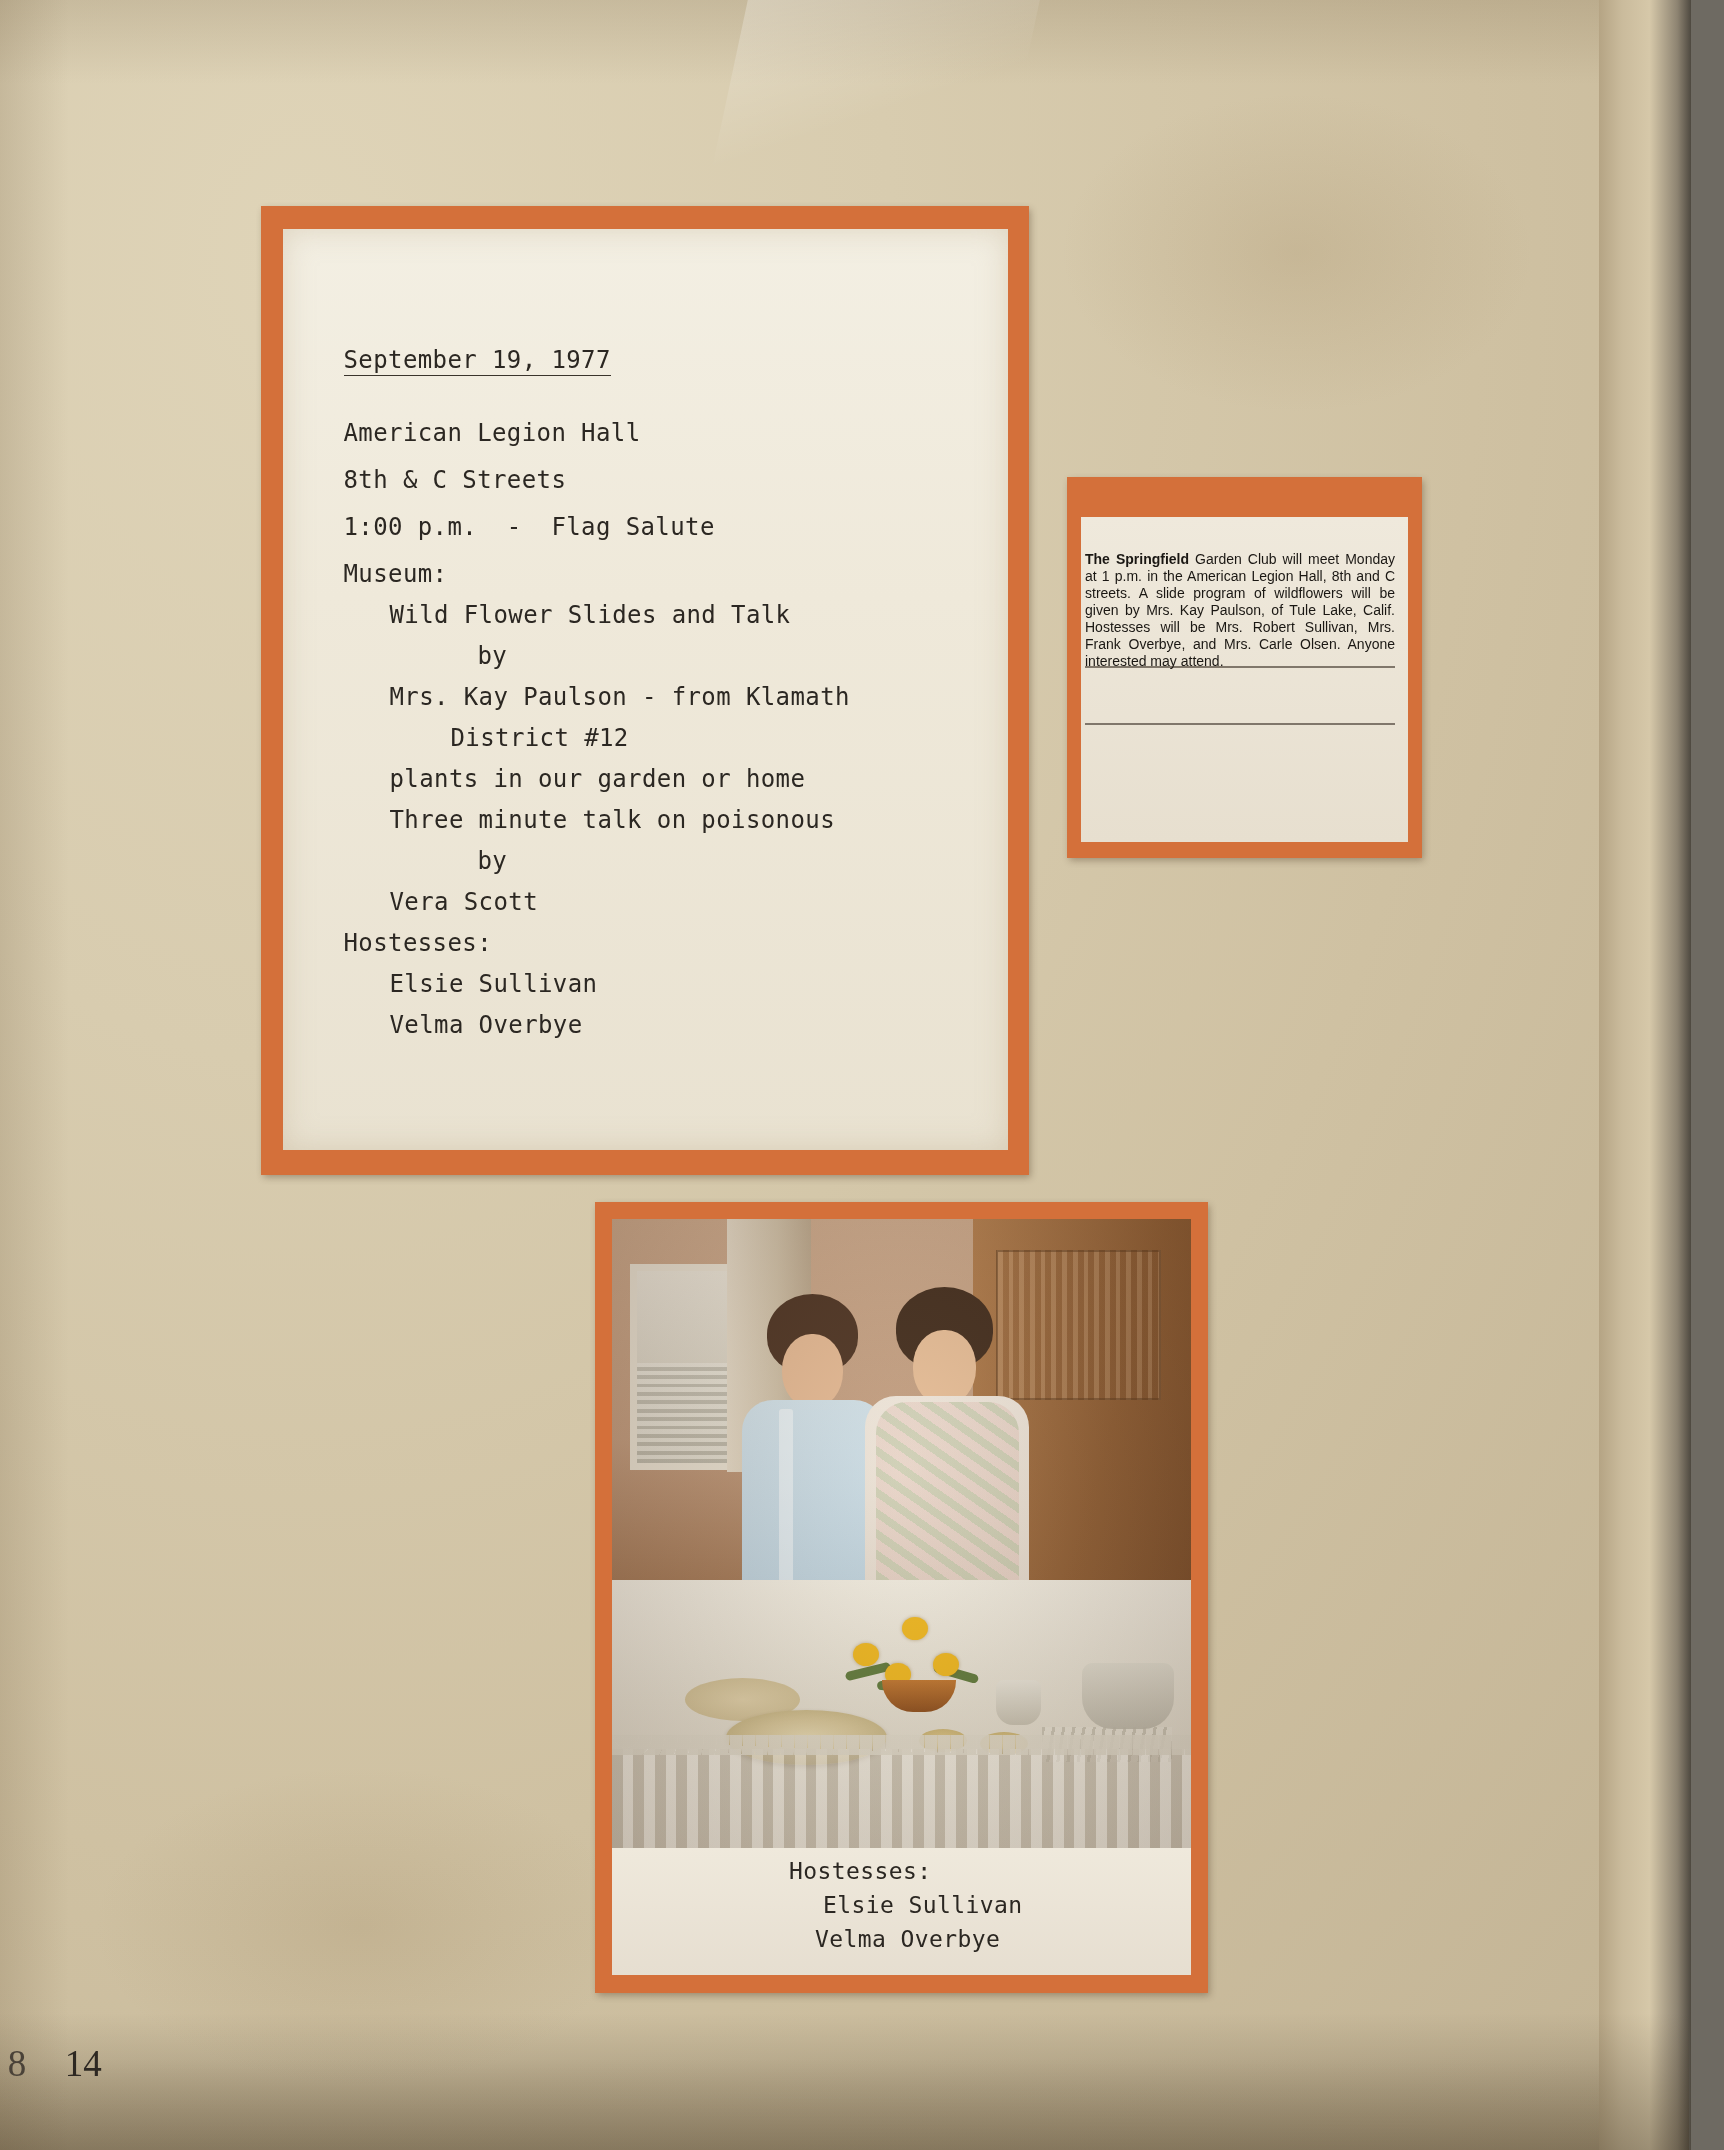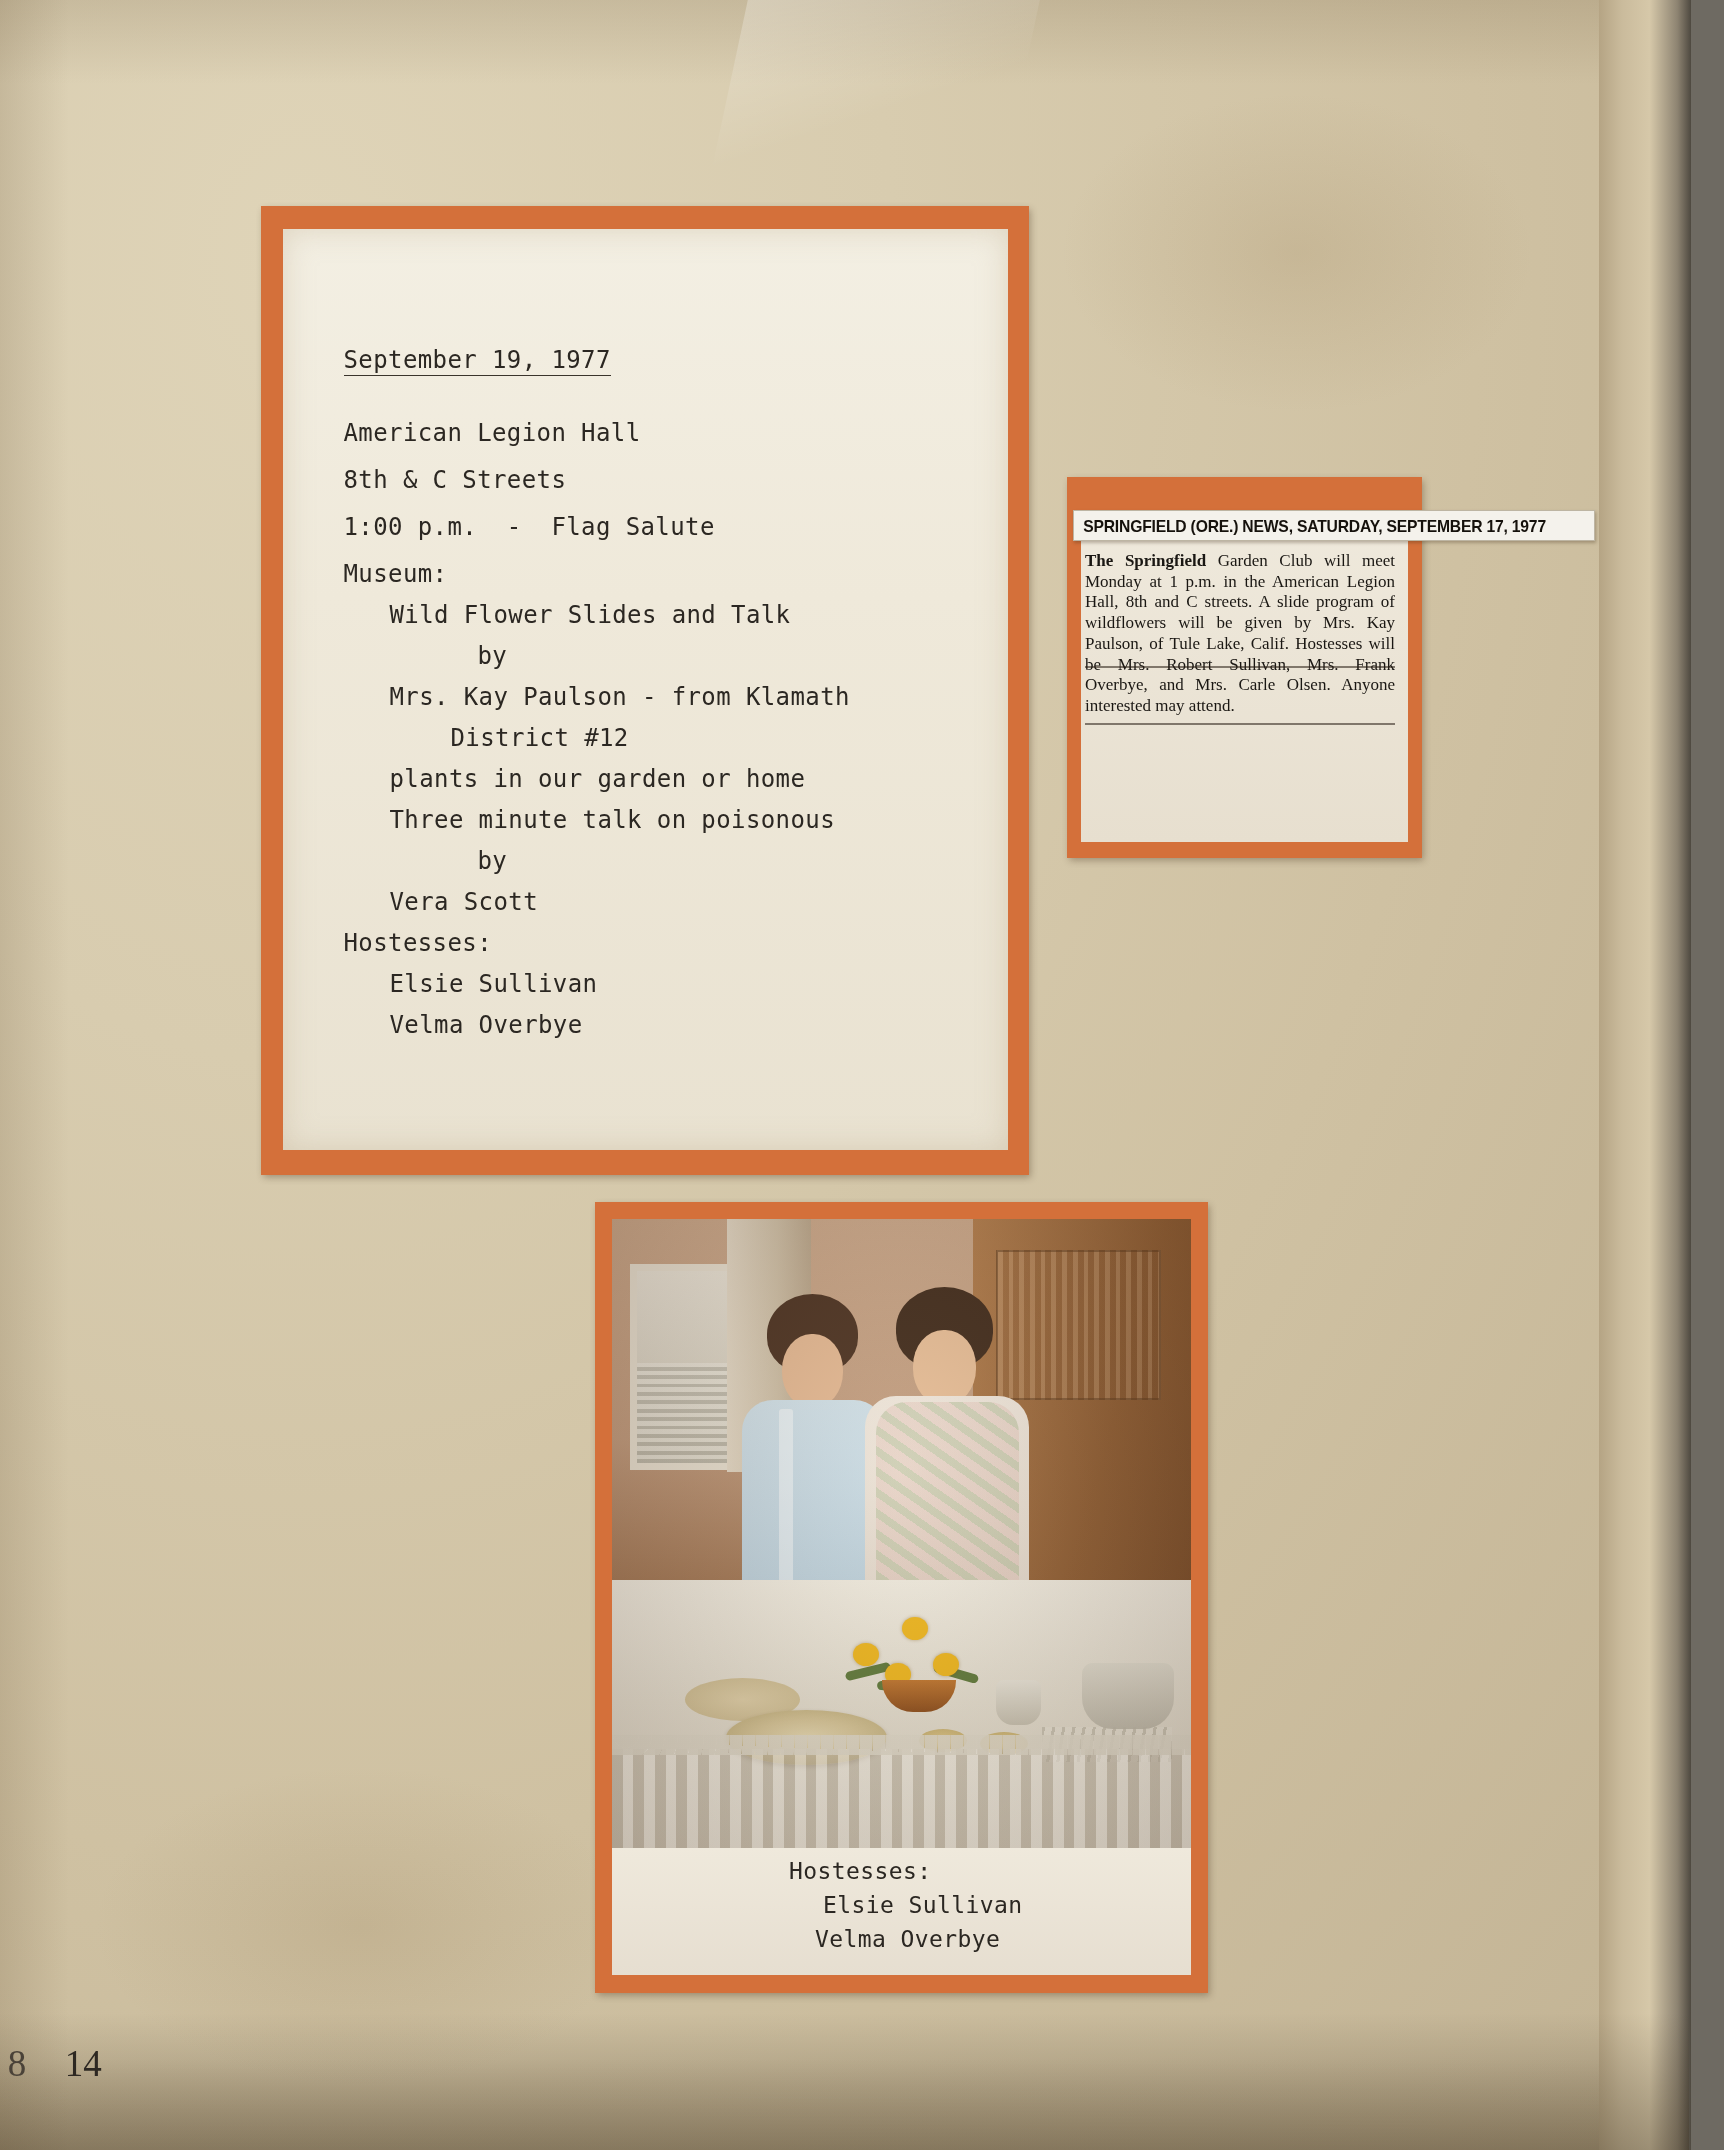--- a/index.html
+++ b/index.html
@@ -132,22 +132,22 @@
     letter-spacing: -0.2px;
     line-height: 31px;
     padding-left: 9.2px;
     box-sizing: border-box;
     white-space: nowrap;
     box-shadow: 0.8px 1.5px 3.1px rgba(60,40,20,0.3);
   }
   .clip-text {
     position:absolute; left: 1085px; top: 551px;
     width: 310px;
-    font-family: Liberation Serif, serif;
-    font-size: 17px;
+    font-family: Liberation Sans, sans-serif;
+    font-size: 14px;
     line-height: 1.22;
     color: #1a1713;
     text-align: justify;
   }
   .clip-text b { font-weight: bold; }
   .clip-rule {
     position:absolute;
     height: 1.5px;
     background: rgba(40,30,20,0.55);
   }
@@ -264,21 +264,20 @@
         <span class="ln">Hostesses:</span>
         <span class="ln ind1">Elsie Sullivan</span>
         <span class="ln ind1">Velma Overbye</span>
       </div>
     </div>
   </div>
 
   <div class="mount clip-mount">
     <div class="clip-paper"></div>
   </div>
-  <div class="clip-header">SPRINGFIELD (ORE.) NEWS, SATURDAY, SEPTEMBER 17, 1977</div>
   <div class="clip-text">
     <b>The Springfield</b><span> Garden Club will meet Monday at 1 p.m. in the American Legion Hall, 8th and C streets. A slide program of wildflowers will be given by Mrs. Kay Paulson, of Tule Lake, Calif. Hostesses will be Mrs. Robert Sullivan, Mrs. Frank Overbye, and Mrs. Carle Olsen. Anyone interested may attend.</span>
   </div>
   <div class="clip-rule" style="left:1085px; top:666px; width:310px;"></div>
   <div class="clip-rule" style="left:1085px; top:723px; width:310px;"></div>
 
   <div class="mount photo-mount">
     <div class="photo">
       <div class="ph-wall"></div>
       <div class="ph-panel-right"></div>

